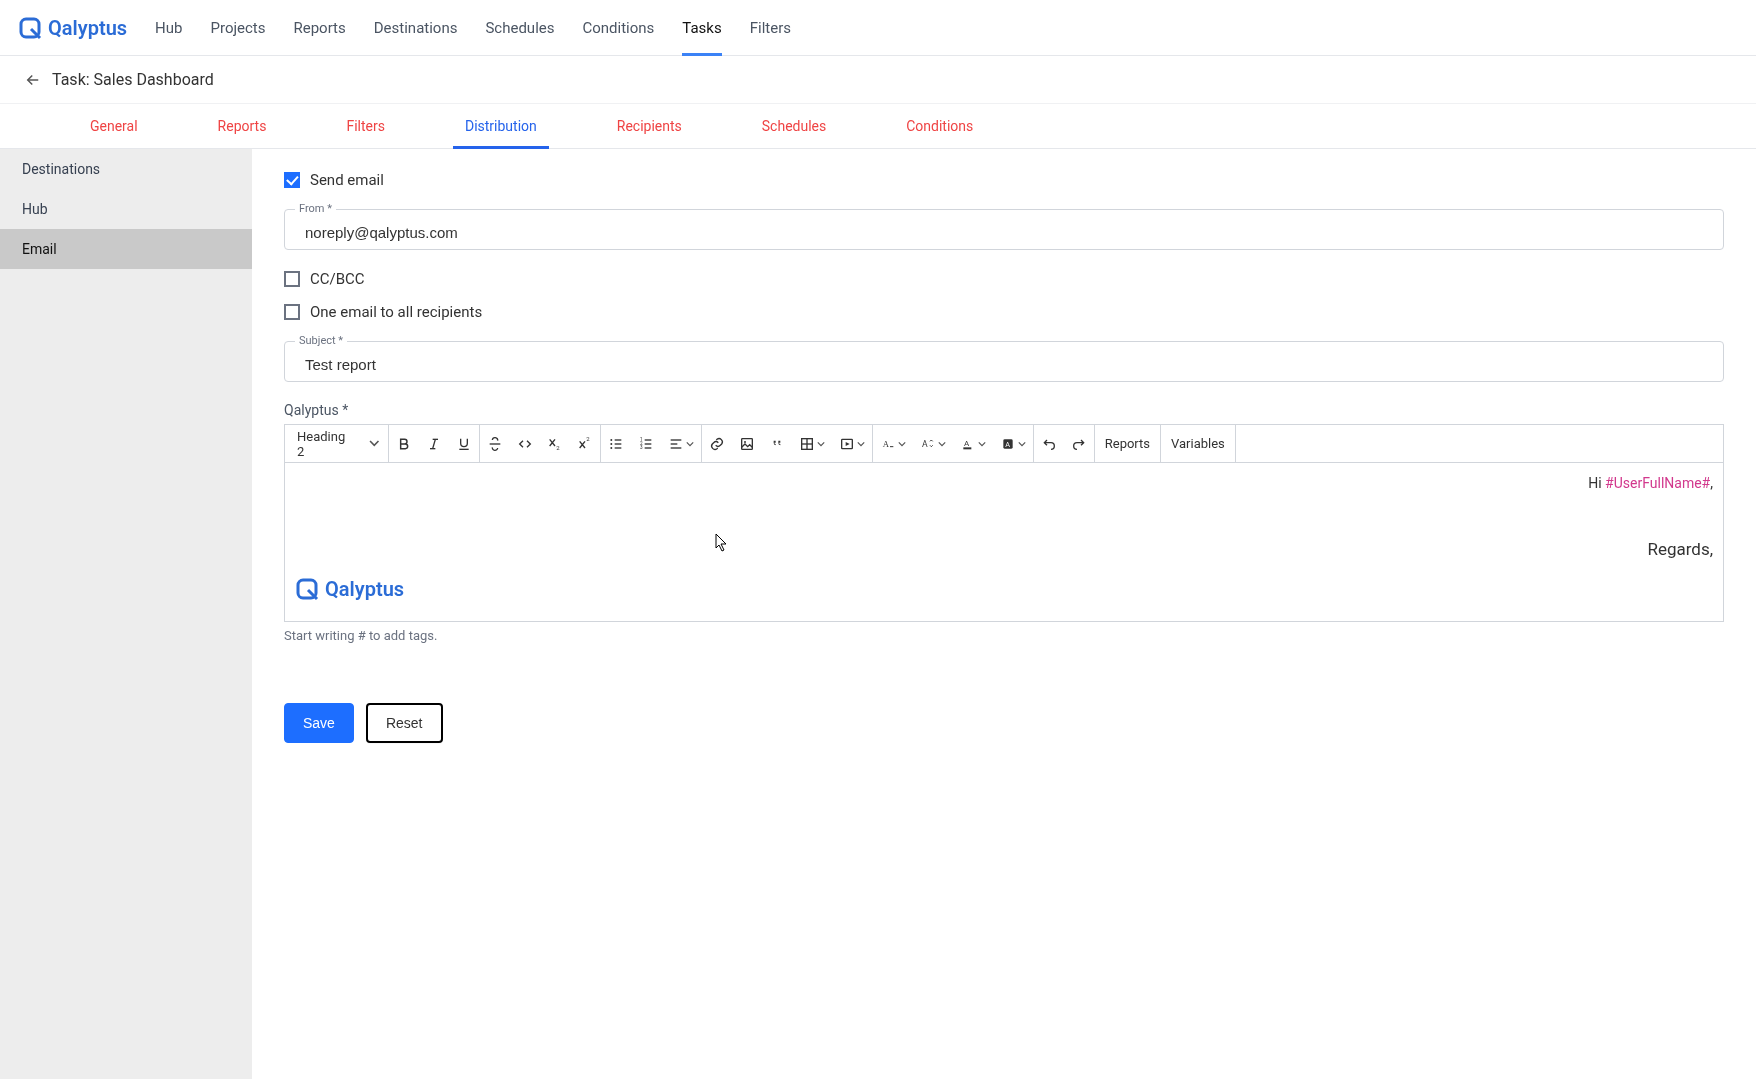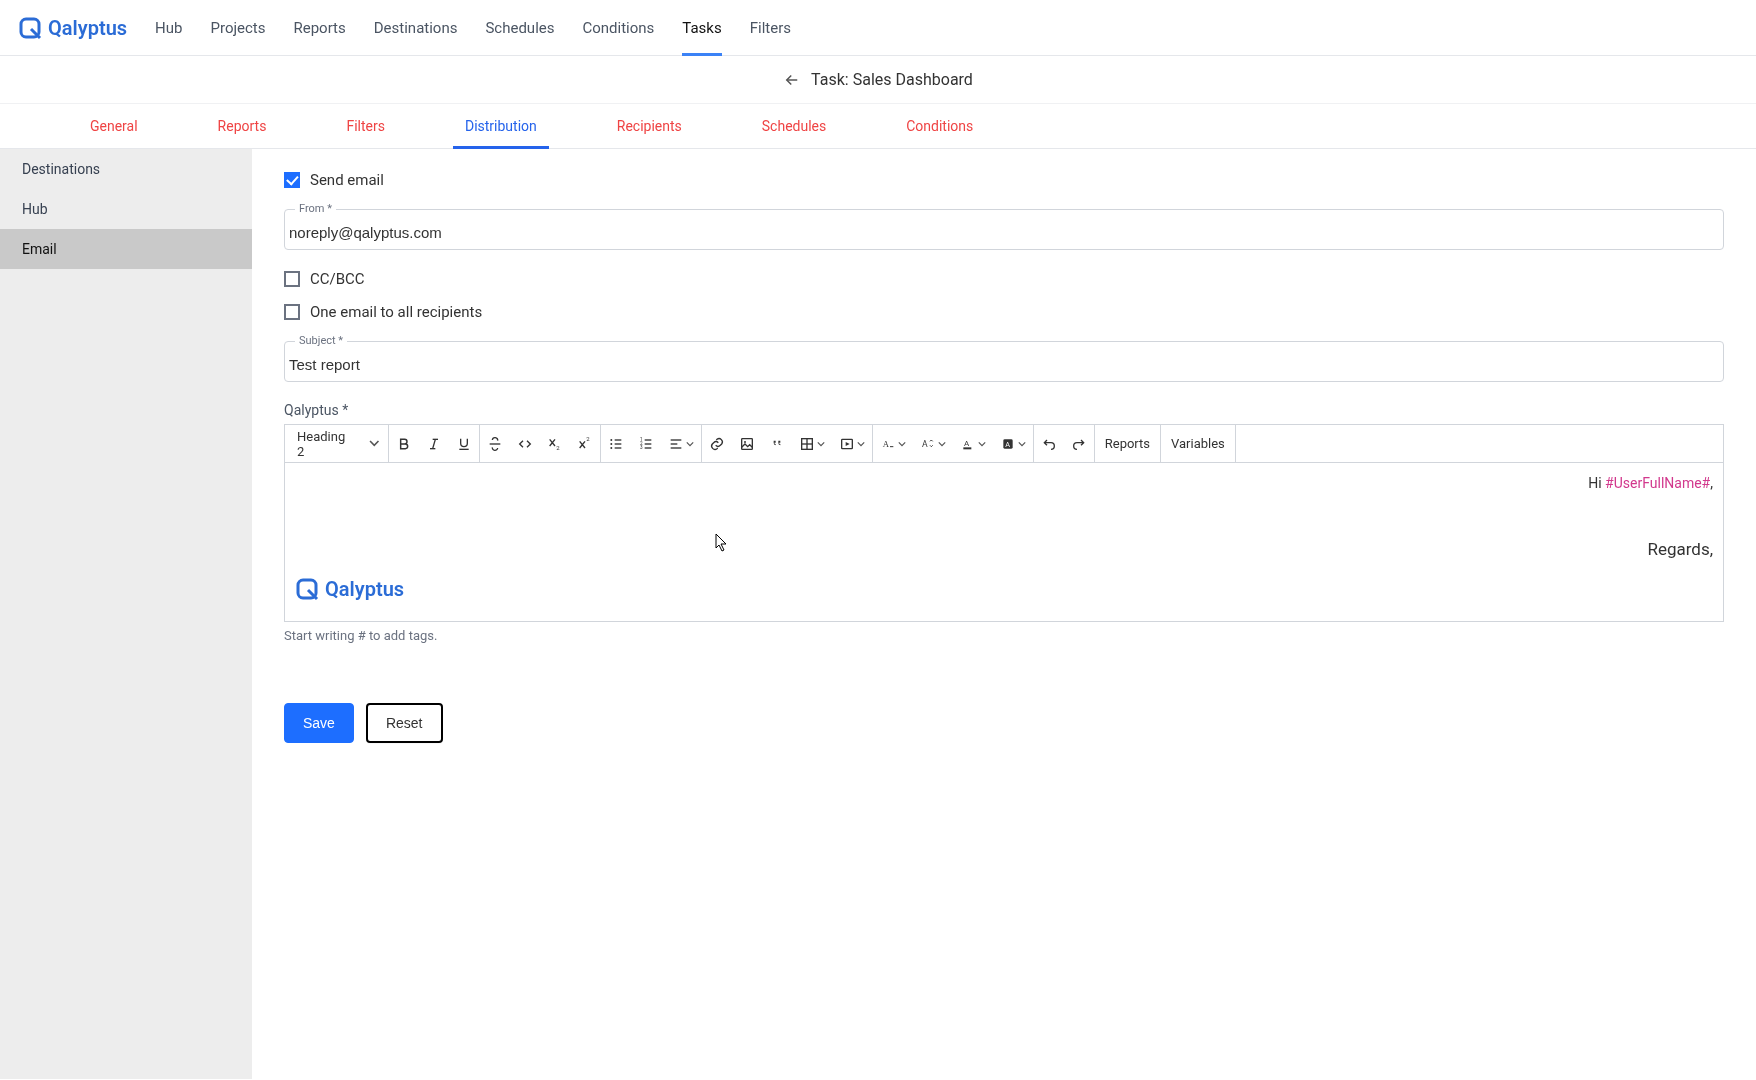--- a/index.html
+++ b/index.html
@@ -7,21 +7,21 @@
 
   
   .topnav { display: flex; align-items: center; height: 56px; border-bottom: 1px solid #e5e7eb; padding: 0 18px; gap: 28px; }
   .logo { display: flex; align-items: center; gap: 6px; font-weight: 600; color: #2b6cd6; font-size: 20px; }
   .logo svg { width: 24px; height: 24px; }
   .topnav .navitem { color: #4b5563; font-size: 15px; cursor: pointer; padding: 18px 0; position: relative; }
   .topnav .navitem.active { color: #111; }
   .topnav .navitem.active::after { content: ""; position: absolute; left: 0; right: 0; bottom: -1px; height: 3px; background: #3b82f6; }
 
   
-  .titlebar { display: flex; align-items: center; height: 48px; padding: 0 24px; gap: 10px; font-size: 16px; color: #333; border-bottom: 1px solid #f0f1f3; justify-content: center; }
+  .titlebar { display: flex; align-items: center; height: 48px; padding: 0 24px; gap: 10px; font-size: 16px; color: #333; border-bottom: 1px solid #f0f1f3; }
   .back-arrow { cursor: pointer; color: #555; display: inline-flex; }
   .back-arrow svg { width: 18px; height: 18px; }
 
   
   .subtabs { display: flex; gap: 0; border-bottom: 1px solid #e5e7eb; padding: 0 50px; }
   .subtabs .subtab { padding: 14px 40px; color: #ef4444; cursor: pointer; font-size: 14px; position: relative; }
   .subtabs .subtab.active { color: #2563eb; }
   .subtabs .subtab.active::after { content: ""; position: absolute; left: 28px; right: 28px; bottom: -1px; height: 3px; background: #2563eb; }
 
   
@@ -32,21 +32,21 @@
 
   .content { flex: 1; padding: 22px 32px; }
 
   .row { margin-bottom: 20px; }
 
   .chk { display: flex; align-items: center; gap: 10px; font-size: 15px; color: #333; cursor: pointer; }
   .chk .box { width: 16px; height: 16px; border: 2px solid #6b7280; display: inline-flex; align-items: center; justify-content: center; }
   .chk .box.checked { background: #1d6eff; border-color: #1d6eff; }
   .chk .box.checked::after { content: ""; width: 5px; height: 9px; border: solid #fff; border-width: 0 2px 2px 0; transform: rotate(42deg) translate(-1px,-1px); }
 
-  .field { position: relative; border: 1px solid #d1d5db; border-radius: 4px; padding: 14px 4px 8px; }
+  .field { position: relative; border: 1px solid #d1d5db; border-radius: 4px; padding: 14px 20px 8px; }
   .field .flabel { position: absolute; top: -8px; left: 10px; background: #fff; padding: 0 4px; font-size: 11px; color: #6b7280; }
   .field input { border: none; outline: none; width: 100%; font-size: 15px; color: #333; }
 
   .msg-label { font-size: 14px; color: #4b5563; margin-bottom: 6px; }
 
   .editor { }
   .toolbar {
     display: flex; align-items: stretch;
     border: 1px solid #d1d5db; border-bottom: none;
     height: 38px;

